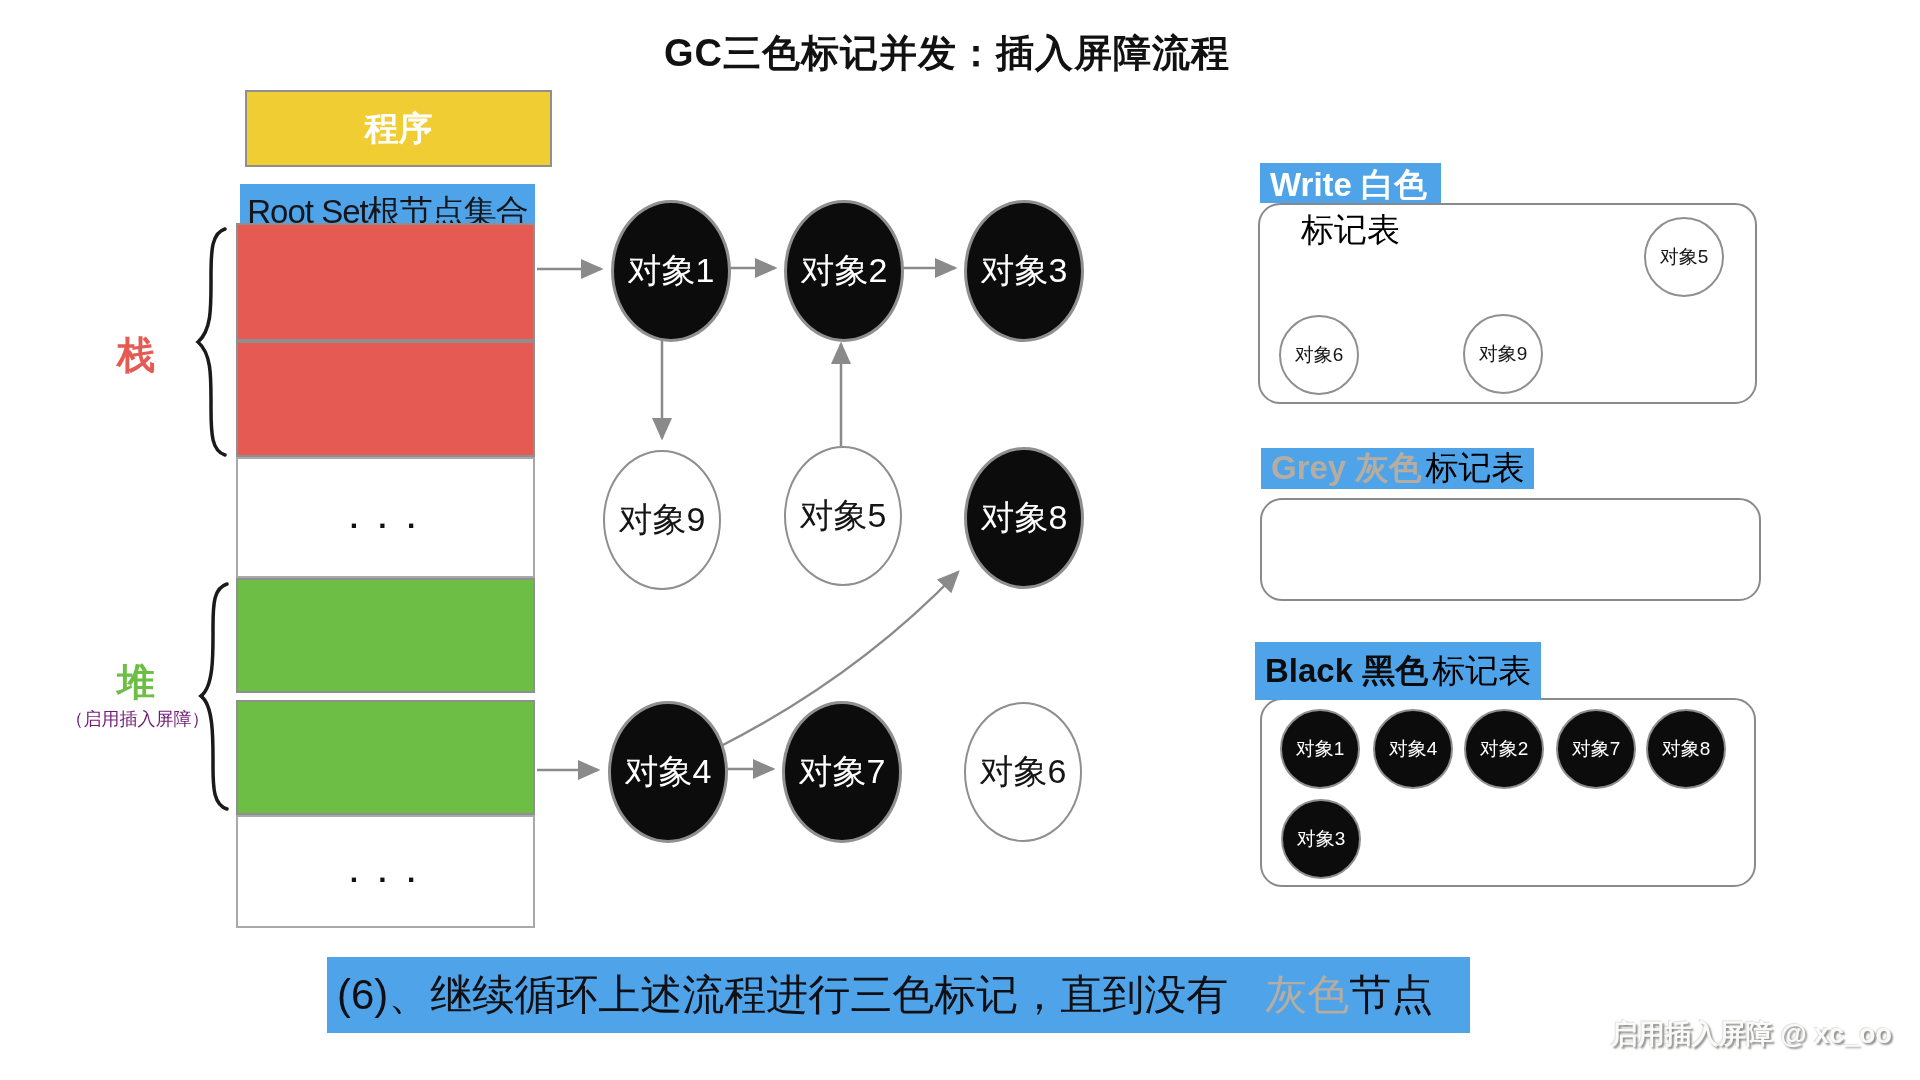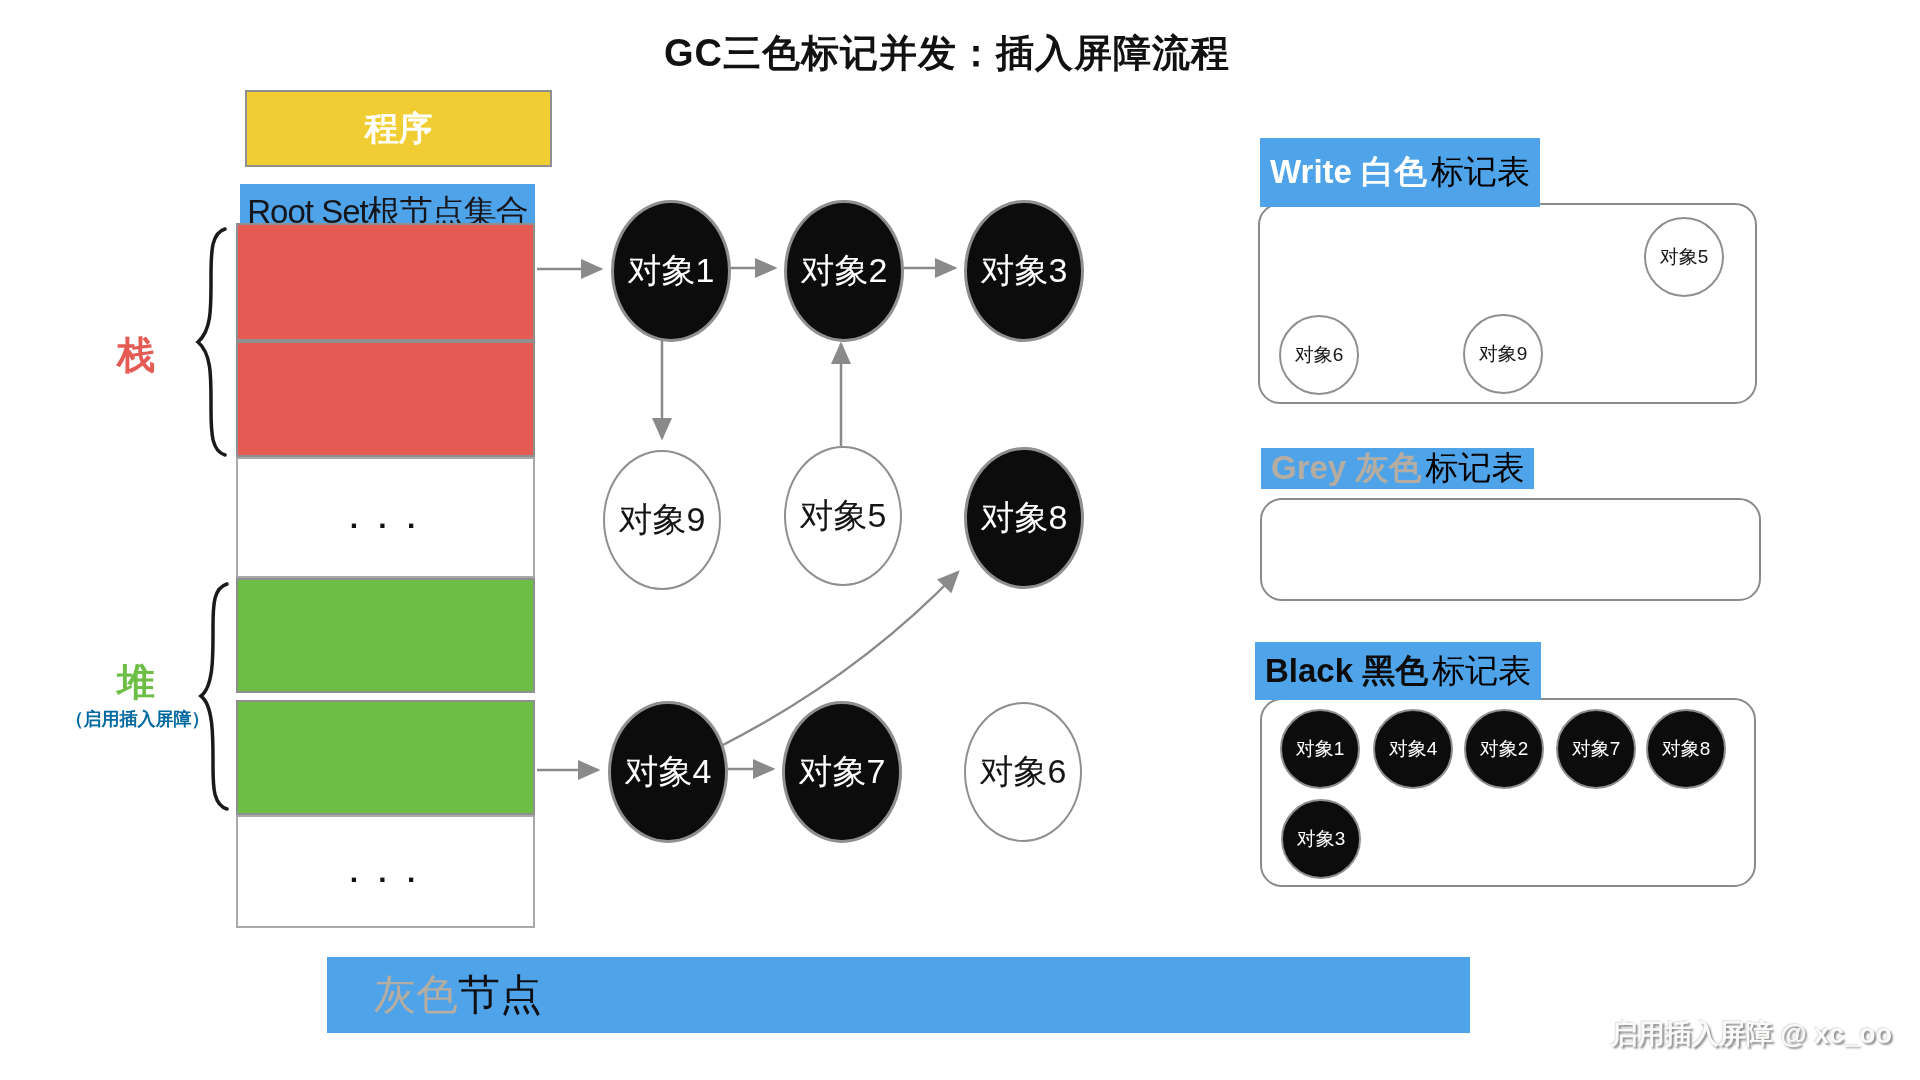--- a/index.html
+++ b/index.html
@@ -18,31 +18,31 @@
            color:#16161a;font-size:33px;letter-spacing:-1px;}
   .mRed1{left:236px;top:223px;width:299px;height:118px;background:#E55B54;border:2px solid #8f8f8f;}
   .mRed2{left:236px;top:341px;width:299px;height:116px;background:#E55B54;border:2px solid #8f8f8f;}
   .mWhite1{left:236px;top:457px;width:299px;height:121px;background:#fff;border:2px solid #a9a9a9;}
   .mGreen1{left:236px;top:578px;width:299px;height:115px;background:#6CBE45;border:2px solid #8f8f8f;}
   .mGreen2{left:236px;top:700px;width:299px;height:115px;background:#6CBE45;border:2px solid #8f8f8f;}
   .mWhite2{left:236px;top:815px;width:299px;height:113px;background:#fff;border:2px solid #a9a9a9;}
   .dots{font-size:30px;font-weight:bold;letter-spacing:6px;color:#111;}
   .lblStack{left:96px;top:330px;width:80px;text-align:center;font-size:38px;font-weight:bold;color:#E55B54;}
   .lblHeap{left:96px;top:657px;width:80px;text-align:center;font-size:38px;font-weight:bold;color:#6CBE45;}
-  .lblHeapNote{left:40px;top:707px;width:195px;text-align:center;font-size:18px;font-weight:bold;color:#0369a1;}
+  .lblHeapNote{left:40px;top:707px;width:195px;text-align:center;font-size:18px;font-weight:normal;color:#701a75;}
   
   .gnode{position:absolute;width:114px;height:136px;border-radius:50%;
          display:flex;align-items:center;justify-content:center;font-size:34px;}
   .gnode.black{background:#0c0c0c;color:#fff;border:3px solid #8f8f8f;}
   .gnode.white{background:#fff;color:#151515;border:2.5px solid #8f8f8f;}
   
   .chip{position:absolute;background:#4FA3E8;padding:0 10px;white-space:nowrap;z-index:3;
         font-size:33px;display:flex;align-items:center;}
   .chip .en{font-weight:bold;margin-right:4px;}
-  .chipWrite{left:1260px;top:138px;height:69px;}
+  .chipWrite{left:1260px;top:163px;height:40px;flex-direction:column;}
   .chipWrite .en{color:#fff;}
   .chipGrey{left:1261px;top:448px;height:41px;}
   .chipGrey .en{color:#B5ADA2;}
   .chipBlack{left:1255px;top:642px;height:58px;}
   .chipBlack .en{color:#0c0c0c;}
   .chip .zh{color:#000000;font-weight:normal;}
   .tbox{position:absolute;background:#fff;border:2.5px solid #8a8a8a;border-radius:22px;z-index:1;}
   .boxWhite{left:1258px;top:203px;width:495px;height:197px;}
   .boxGrey{left:1260px;top:498px;width:497px;height:99px;}
   .boxBlack{left:1260px;top:698px;width:492px;height:185px;}
@@ -135,17 +135,18 @@
 </div>
 <div class="tbox boxBlack"></div>
 <div class="tcircle black" style="left:1280px;top:709px">对象1</div>
 <div class="tcircle black" style="left:1373px;top:709px">对象4</div>
 <div class="tcircle black" style="left:1464px;top:709px">对象2</div>
 <div class="tcircle black" style="left:1556px;top:709px">对象7</div>
 <div class="tcircle black" style="left:1646px;top:709px">对象8</div>
 <div class="tcircle black" style="left:1281px;top:799px">对象3</div>
 
 <div class="abs caption">
+  <span>(6)、继续循环上述流程进行三色标记，直到没有</span>
     <span class="hl">灰色</span>
     <span>节点</span>
 </div>
 
 <div class="abs watermark">启用插入屏障 @ xc_oo</div>
 
 </body></html>

